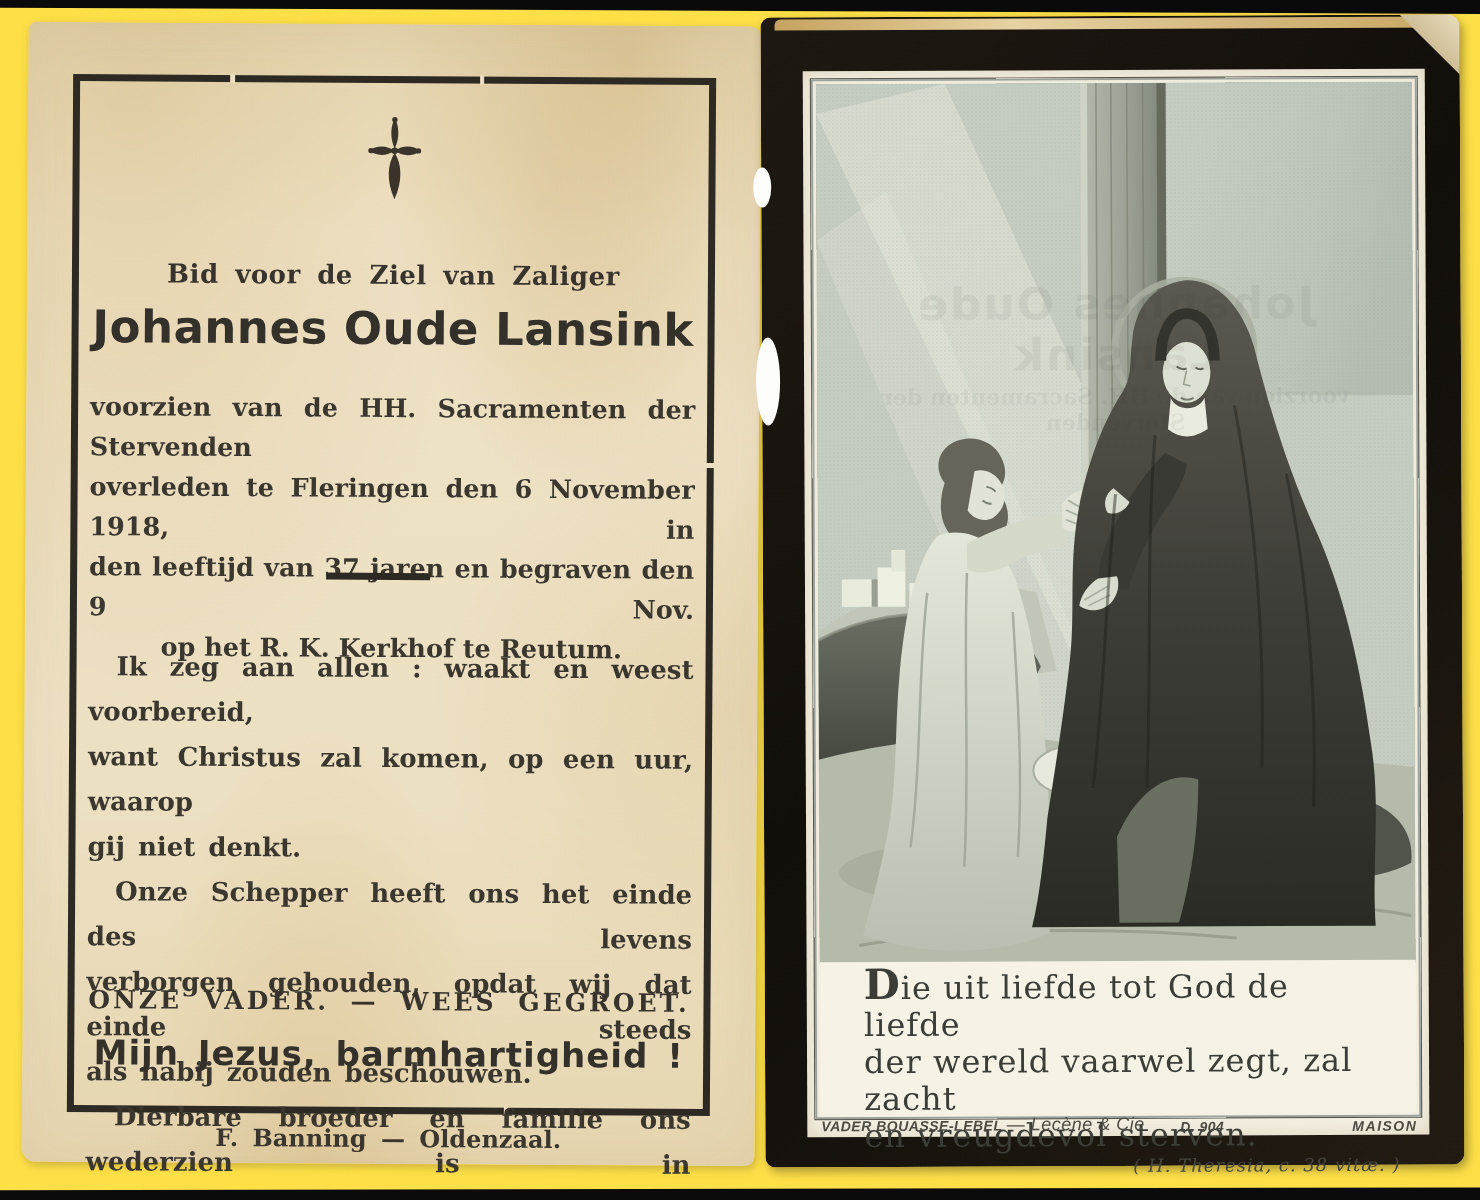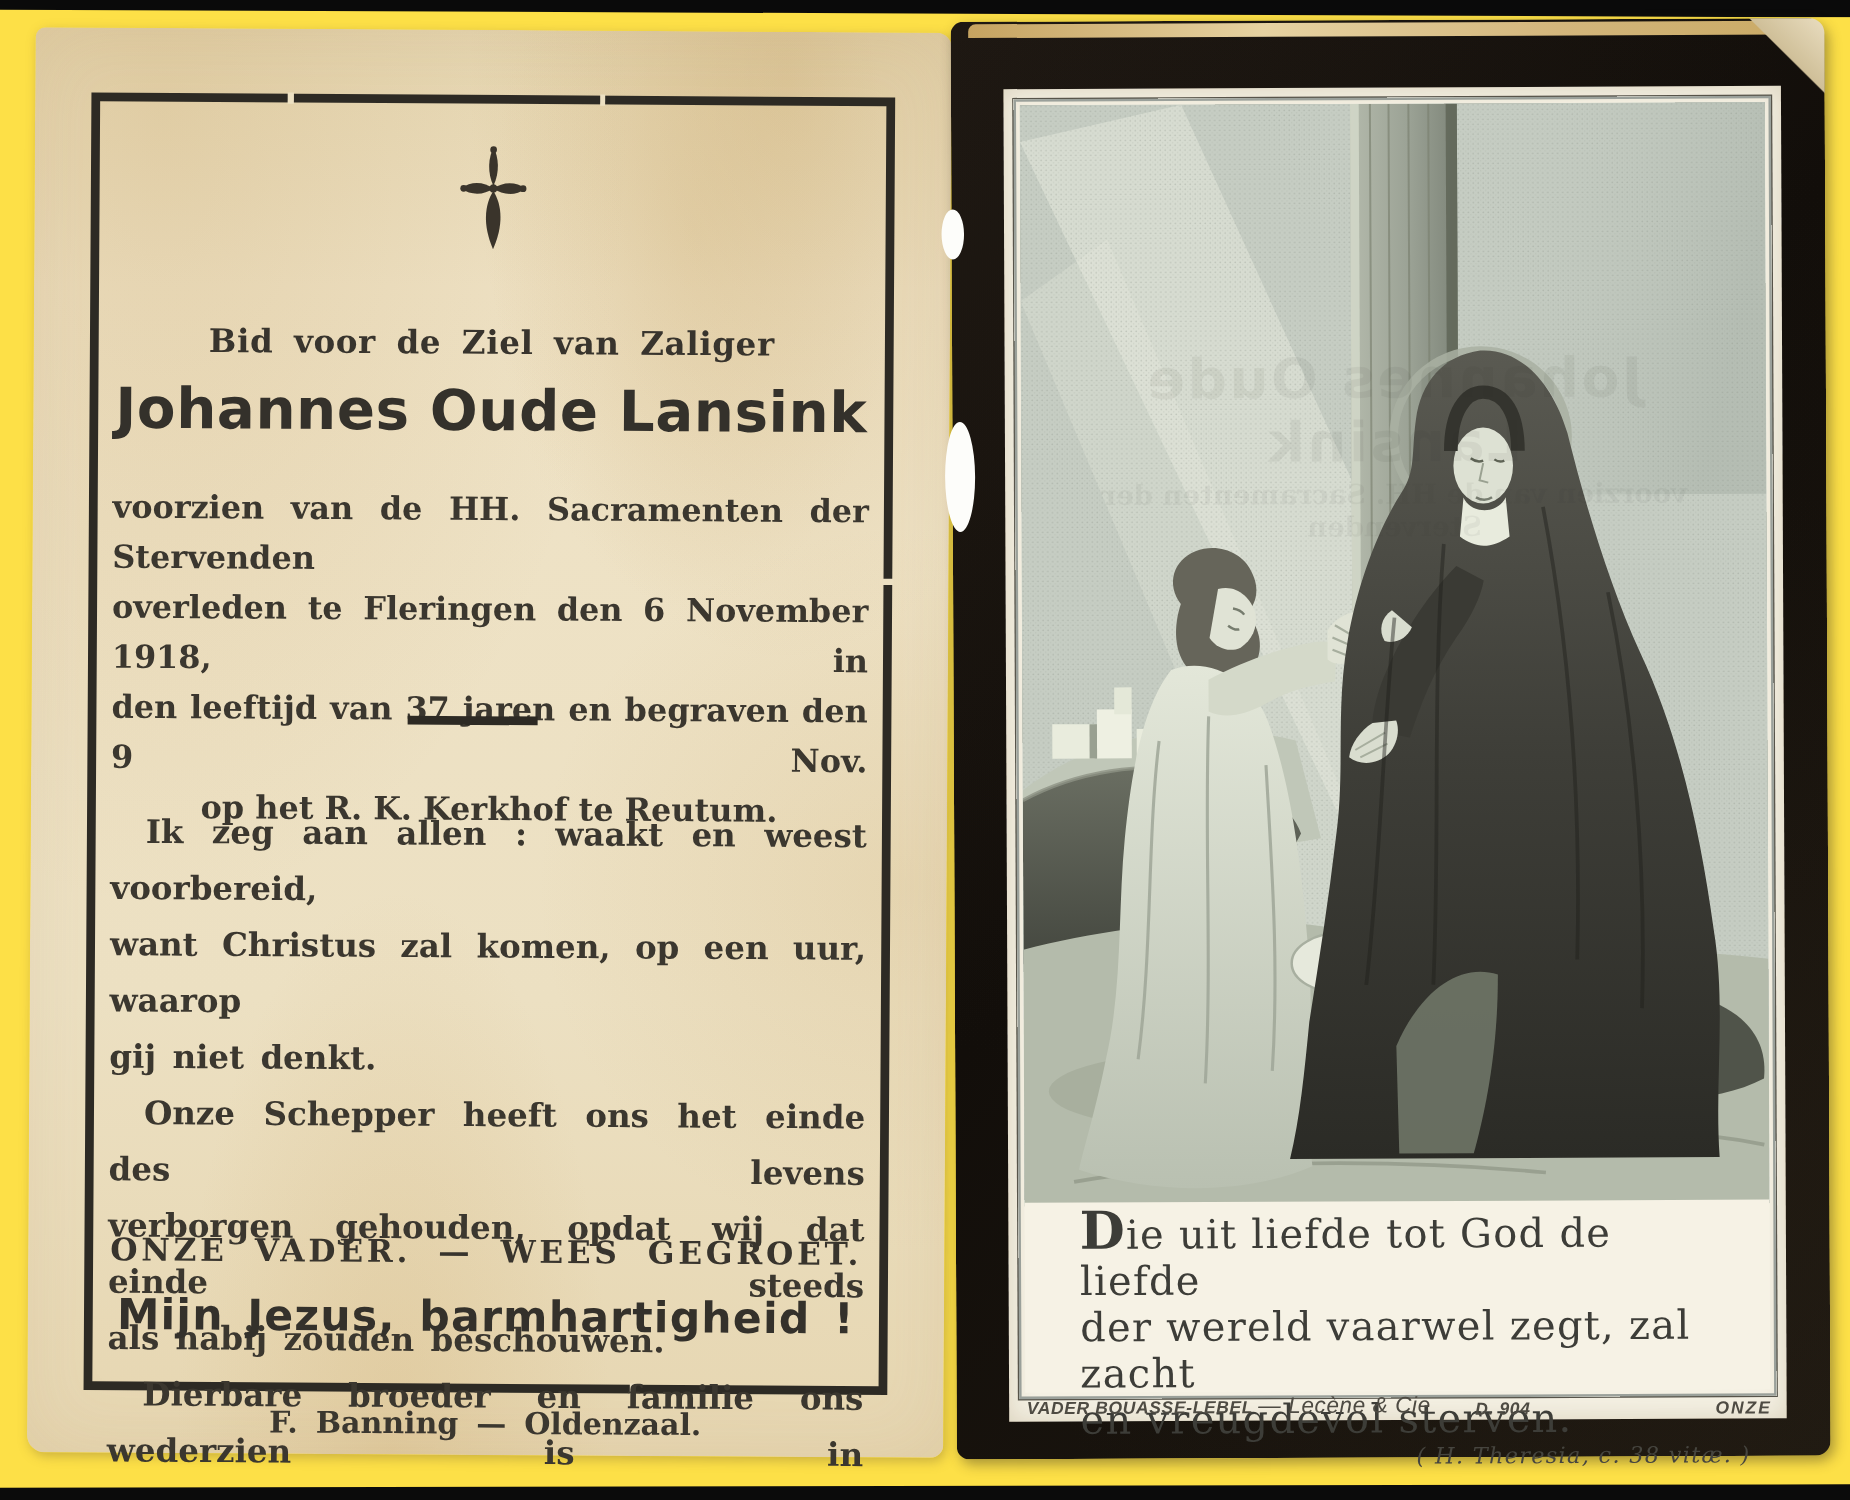--- a/index.html
+++ b/index.html
@@ -283,19 +283,19 @@
           <div class="quote-attribution">( H. Theresia, c. 38 vitæ. )</div>
         </div>
       </div>
 
       <div class="publisher-imprint">
         <span class="imp-pub">
           <span>VADER BOUASSE-LEBEL</span>
           <span class="imp-sub">— Lecène &amp; Cie</span>
         </span>
         <span class="imp-plate">D. 904</span>
-        <span class="imp-city">ONZE</span>
+        <span class="imp-city">MAISON</span>
       </div>
     </div>
   </div>
 
   <div class="scanbar-bottom"></div>
 </div>
 
 </body></html>

